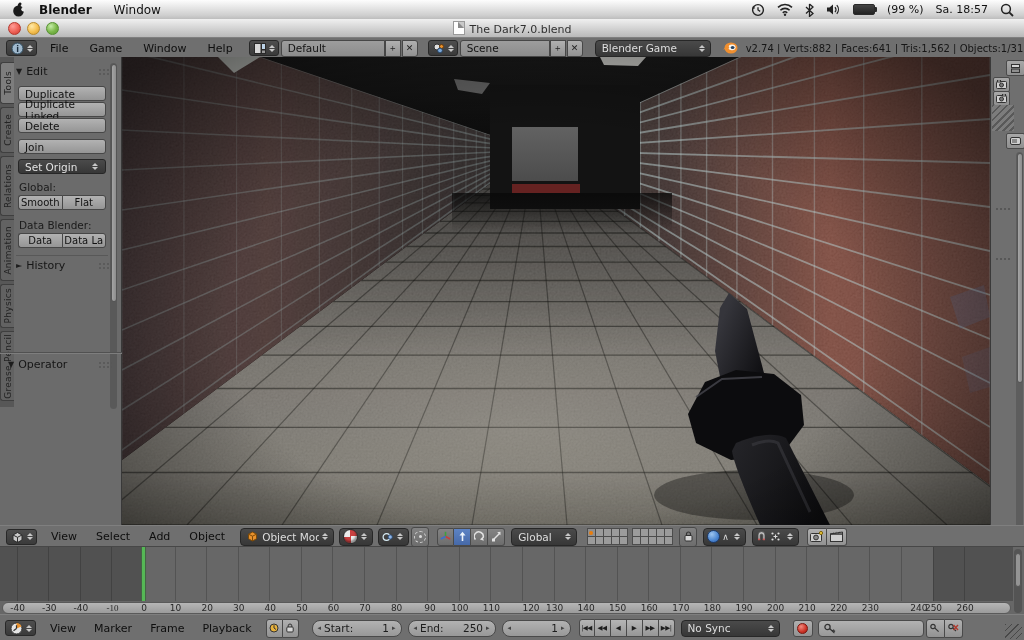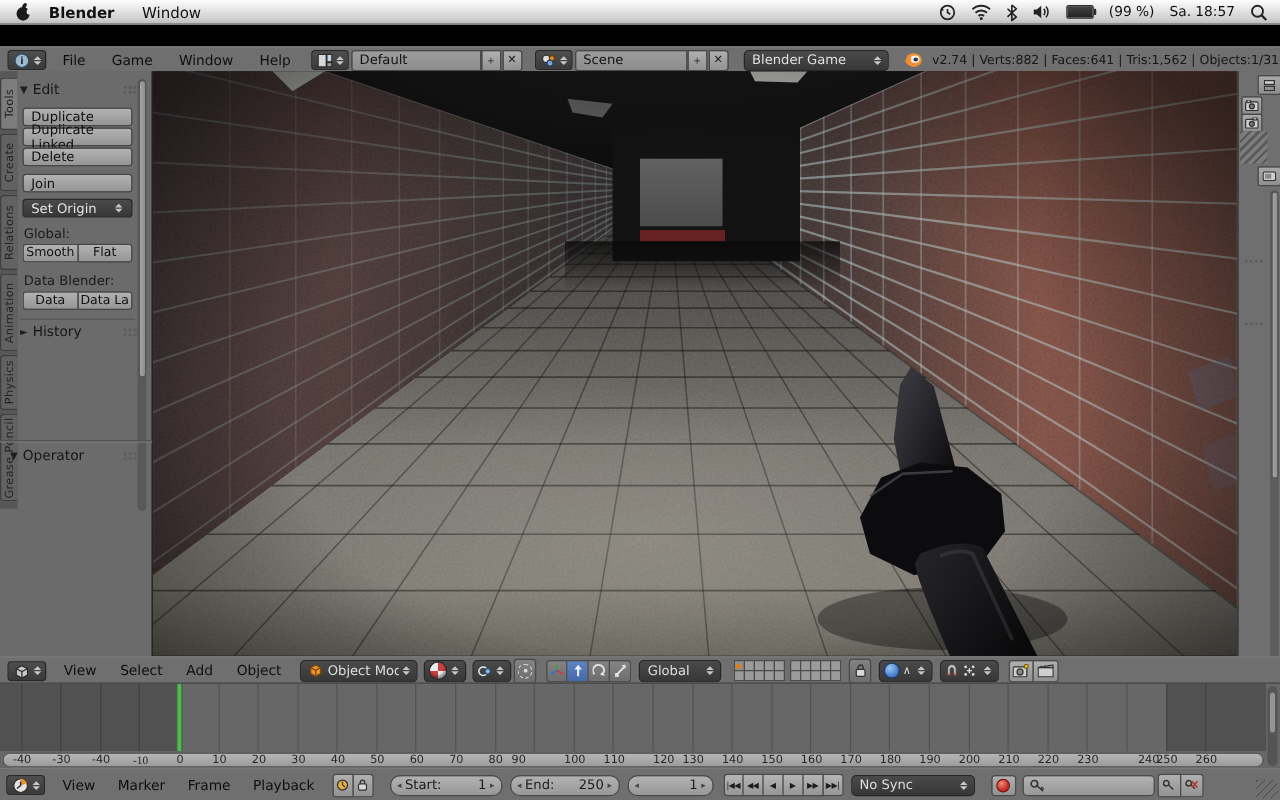--- a/index.html
+++ b/index.html
@@ -157,20 +157,26 @@
       <span class="batt"></span>
       <span>(99 %)</span>
       <span>Sa. 18:57</span>
       <svg width="14" height="14" viewBox="0 0 14 14">
         <circle cx="6" cy="6" r="4.4" fill="none" stroke="#222" stroke-width="1.5"></circle>
         <path d="M9.3 9.3 L13 13" stroke="#222" stroke-width="1.8"></path>
       </svg>
     </span>
   </div>
 
+  <div id="titlebar">
+    <span class="tl r"></span>
+    <span class="tl y"></span>
+    <span class="tl g"></span>
+    <span class="tt"><span class="docicon"></span><span>The Dark7.0.blend</span></span>
+  </div>
 
   <div id="infohdr" class="hdr">
     <span class="ebtn" style="margin-left:6px">
       <svg width="13" height="13" viewBox="0 0 13 13">
         <circle cx="6.5" cy="6.5" r="5.5" fill="#9fb8cc" stroke="#2e4a5e"></circle>
         <text x="6.5" y="9.5" font-size="8" font-weight="bold" text-anchor="middle" fill="#1c2f40" font-family="DejaVu Sans,sans-serif">i</text>
       </svg>
         <i class="ud"></i>
     </span>
     <span id="info-menus" style="display:flex;gap:17px;margin-left:11px">
@@ -691,21 +697,21 @@
         <span class="tick" style="left: 109.42px; font-family: Liberation Serif, serif;">-10</span>
         <span class="tick" style="left: 141px;">0</span>
         <span class="tick" style="left: 172.58px;">10</span>
         <span class="tick" style="left: 204.16px;">20</span>
         <span class="tick" style="left: 235.74px;">30</span>
         <span class="tick" style="left: 267.32px;">40</span>
         <span class="tick" style="left: 298.9px;">50</span>
         <span class="tick" style="left: 330.48px;">60</span>
         <span class="tick" style="left: 362.06px;">70</span>
         <span class="tick" style="left: 393.64px;">80</span>
-        <span class="tick" style="left: 412px;">90</span>
+        <span class="tick" style="left: 427px;">90</span>
         <span class="tick" style="left: 456.8px;">100</span>
         <span class="tick" style="left: 488.38px;">110</span>
         <span class="tick" style="left: 528px;">120</span>
         <span class="tick" style="left: 551.54px;">130</span>
         <span class="tick" style="left: 583.12px;">140</span>
         <span class="tick" style="left: 614.7px;">150</span>
         <span class="tick" style="left: 646.28px;">160</span>
         <span class="tick" style="left: 677.86px;">170</span>
         <span class="tick" style="left: 709.44px;">180</span>
         <span class="tick" style="left: 741.02px;">190</span>

